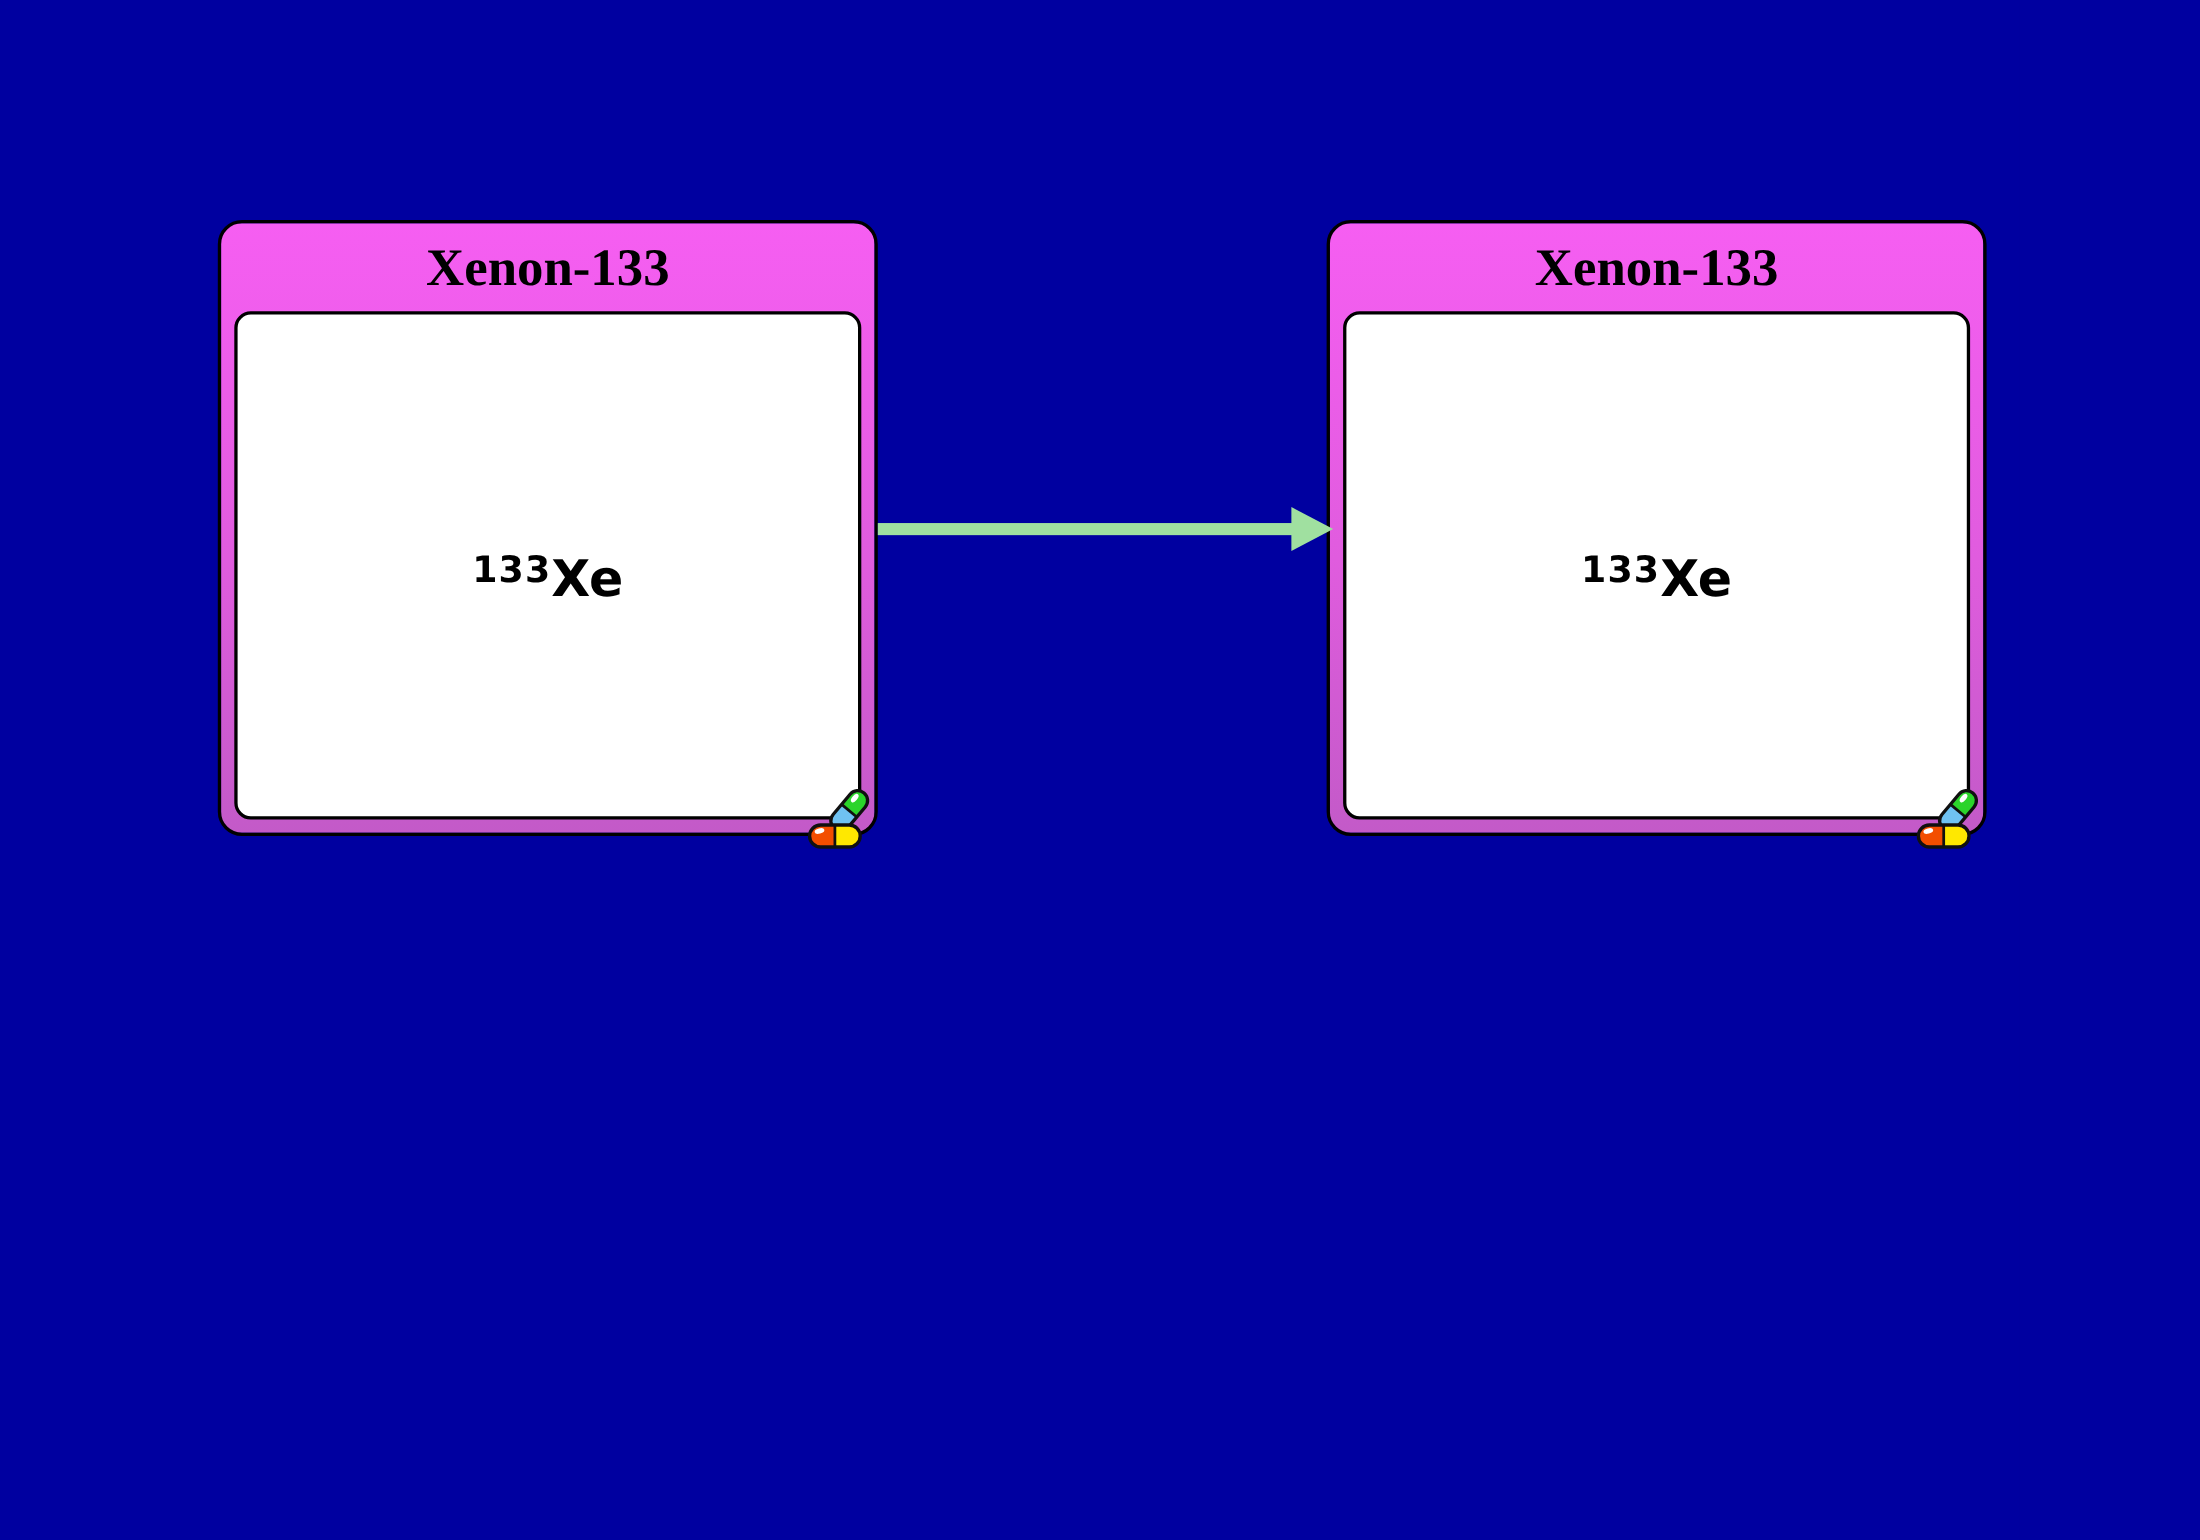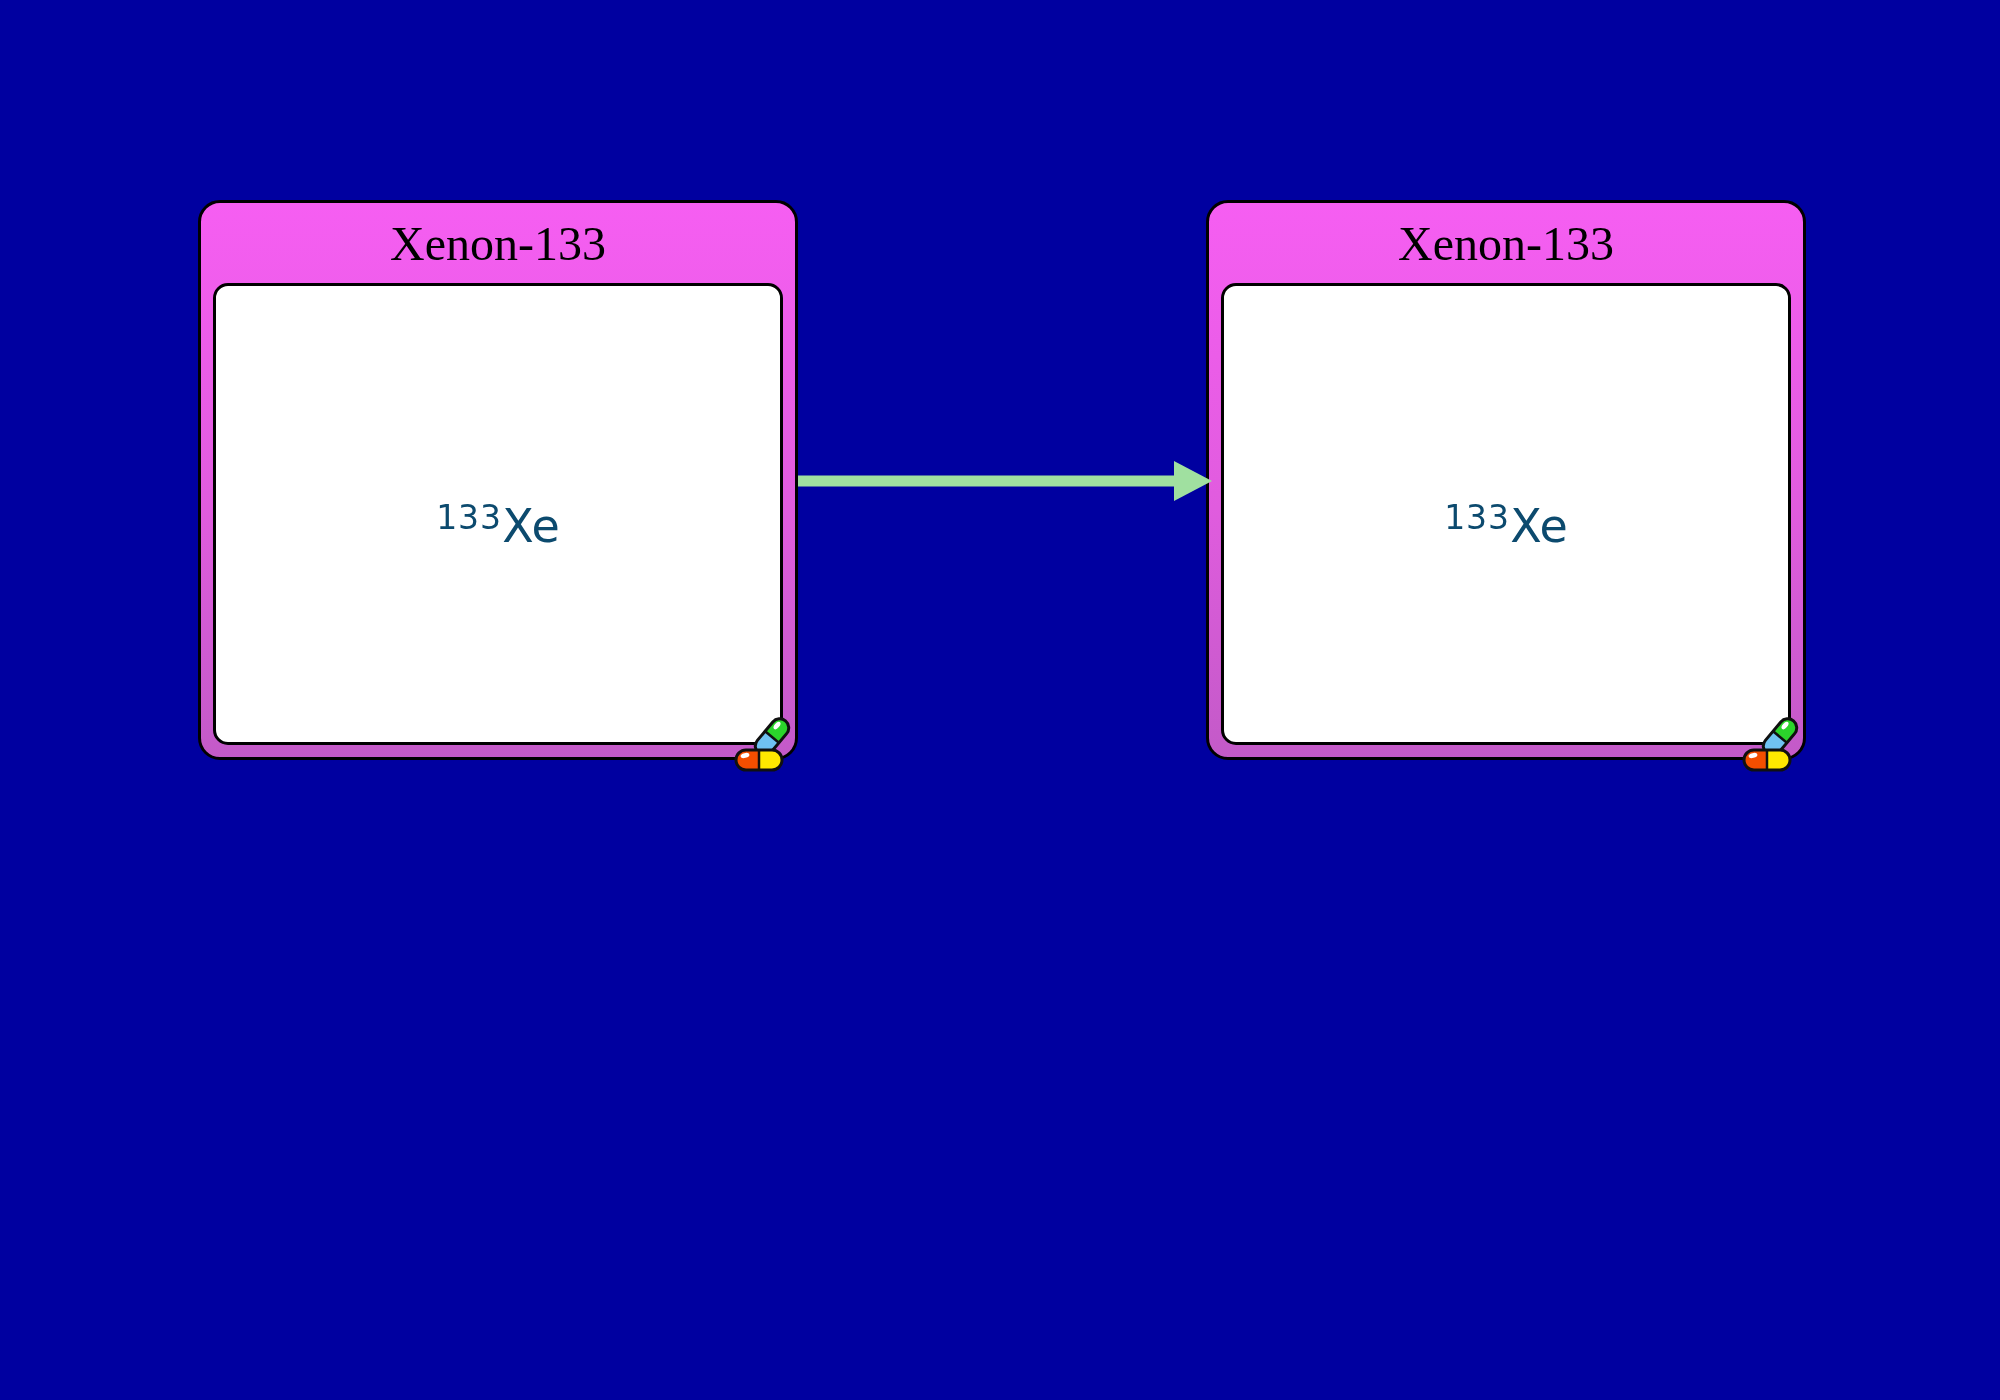--- a/index.html
+++ b/index.html
@@ -9,20 +9,21 @@
     height: 1400px;
     background: #0000A0;
     overflow: hidden;
     font-family: "Liberation Sans", sans-serif;
   }
   .canvas {
     position: relative;
     width: 1836px;
     height: 1400px;
     background: #0000A0;
+    font-weight: bold;
   }
   .nuclide-card {
     position: absolute;
     top: 200px;
     width: 600px;
     height: 560px;
     box-sizing: border-box;
     border: 3px solid #000;
     border-radius: 22px;
     background: linear-gradient(180deg, #F65EF2 0%, #E05CDE 55%, #C35AC8 100%);
@@ -54,21 +55,21 @@
     background: #fff;
     border: 3px solid #000;
     border-radius: 15px;
     display: flex;
     align-items: center;
     justify-content: center;
   }
   .isotope-label {
     font-family: "DejaVu Sans", sans-serif;
     font-size: 46px;
-    color: #0c4a6e;
+    color: #000000;
     margin-top: 22px;
     white-space: nowrap;
   }
   .isotope-label .mass {
     font-size: 33px;
     vertical-align: 13px;
     letter-spacing: 1px;
   }
   .pill-icon {
     position: absolute;

